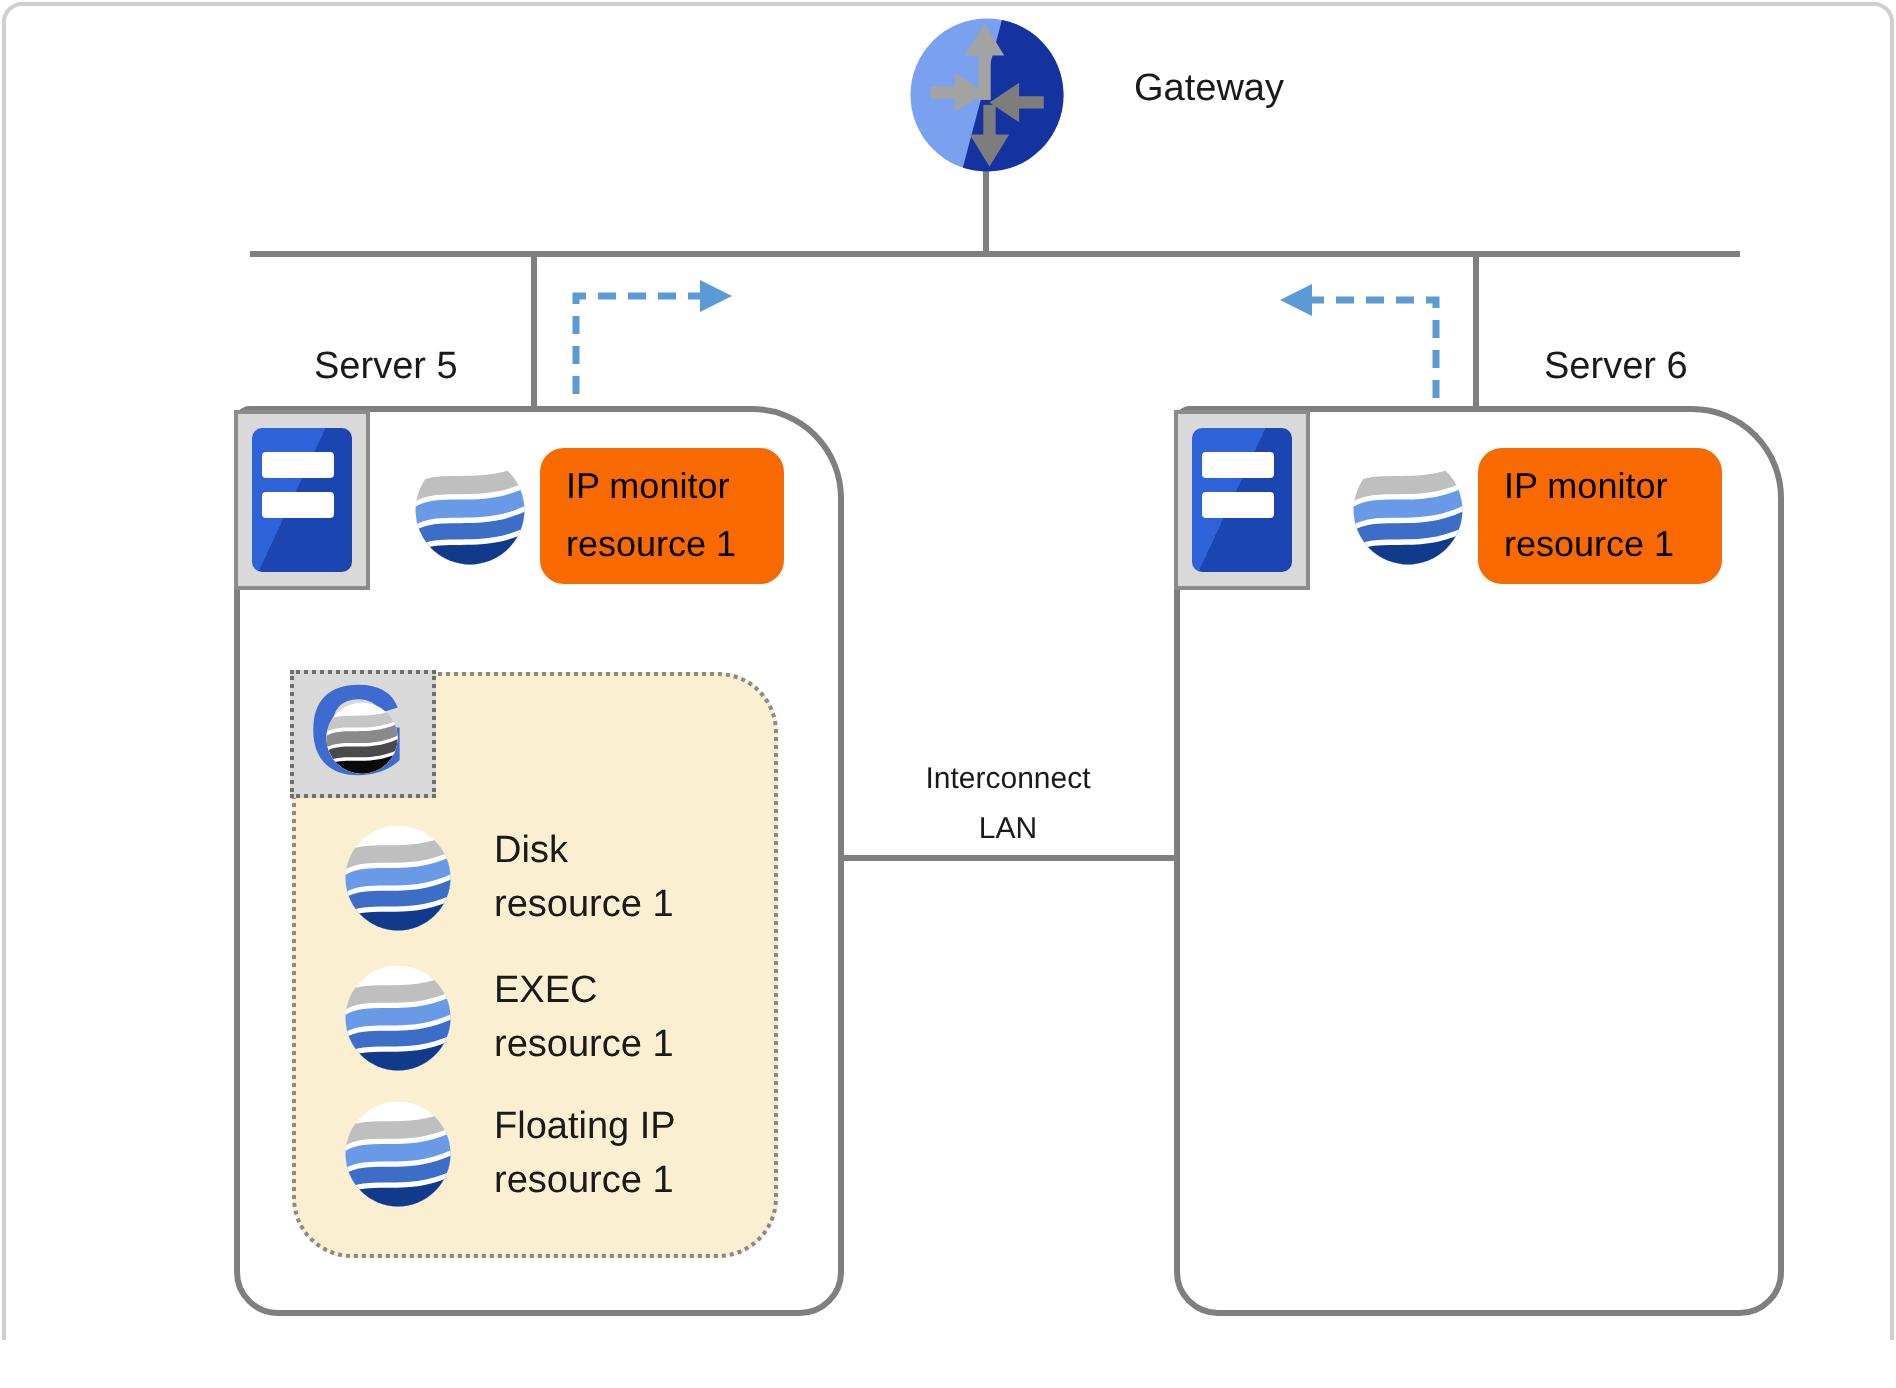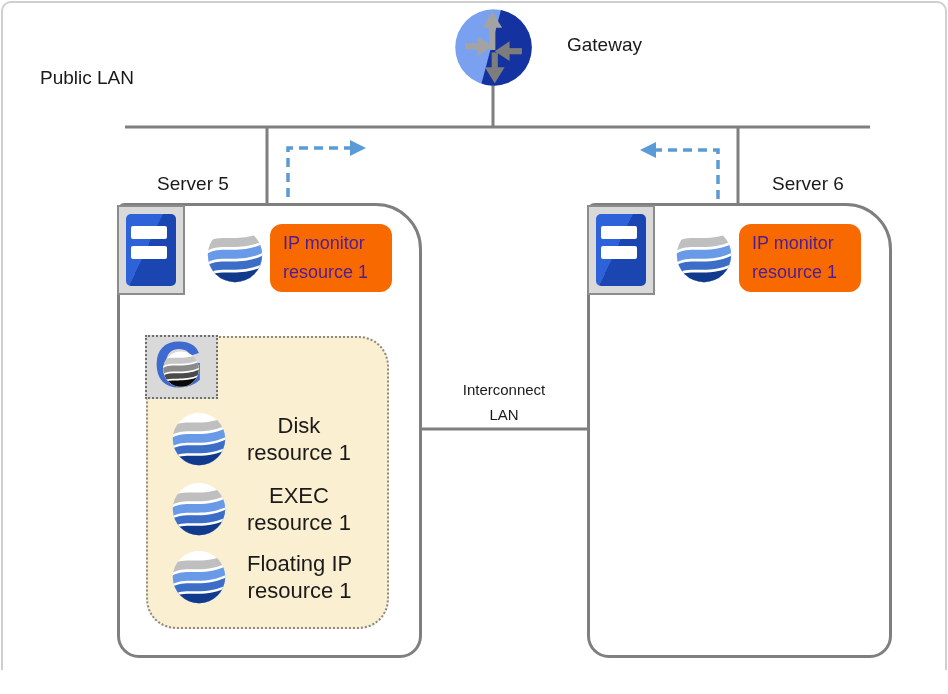--- a/index.html
+++ b/index.html
@@ -23,38 +23,38 @@
     display:flex;align-items:center;justify-content:center;
   }
   .tower{
     position:relative;width:50px;height:72px;border-radius:5px;
     background:linear-gradient(115deg,#2e62d8 44%,#1b46b2 44%);
   }
   .tower .bar{position:absolute;left:5px;width:36px;height:13px;background:#ffffff;border-radius:2px;}
   .sphere{position:absolute;}
   .orange-box{
     position:absolute;width:122px;height:68px;border-radius:12px;background:#f86a00;
-    color:#4c1d95;font-size:18px;line-height:29px;padding:5px 0 0 13px;box-sizing:border-box;
+    color:#000000;font-size:18px;line-height:29px;padding:5px 0 0 13px;box-sizing:border-box;
   }
   .group-box{
     position:absolute;left:146px;top:336px;width:243px;height:293px;
     background:#fbefd1;border:2px dotted #8a8a8a;border-radius:0 30px 30px 30px;
     box-sizing:border-box;
   }
   .gicon{
     position:absolute;left:145px;top:335px;width:73px;height:64px;background:#d9d9d9;
     border:2px dotted #6f6f6f;box-sizing:border-box;
   }
   .gletter{
     position:absolute;left:7px;top:-9px;font-size:64px;font-weight:bold;
     color:#3e6bd0;letter-spacing:0;
   }
   .res-row{position:absolute;left:171px;display:flex;align-items:center;gap:20px;height:56px;}
   .res-row svg{flex:0 0 auto;}
-  .res-text div{font-size:22px;line-height:27px;white-space:nowrap;text-align:center;}
+  .res-text div{font-size:19px;line-height:27px;white-space:nowrap;}
   .interlbl{left:421px;top:377px;width:166px;text-align:center;line-height:25px;font-size:15px;}
 </style>
 </head>
 <body>
 
 <div id="canvas">
 
   <svg width="0" height="0" style="position:absolute" aria-hidden="true">
     <defs>
       <clipPath id="sphclip">
@@ -123,21 +123,20 @@
         <polygon points="25,48 41,48 33,61" stroke="none"></polygon>
         <line x1="55" y1="35" x2="44" y2="35"></line>
         <polygon points="45,27 45,43 33,35" stroke="none"></polygon>
       </g>
     </g>
   </svg>
 
   <div class="lbl" style="left:567px;top:31px">Gateway</div>
 
   <div class="lbl" style="left:40px;top:64px">
-    <div>Public LAN</div>
   </div>
 
   <div class="lbl" style="left:157px;top:170px">Server 5</div>
   <div class="lbl" style="left:772px;top:170px">Server 6</div>
 
   <div class="server-box" style="left:117px"></div>
   <div class="server-box" style="left:587px"></div>
 
   <div class="lbl interlbl">
     <div>Interconnect</div>

